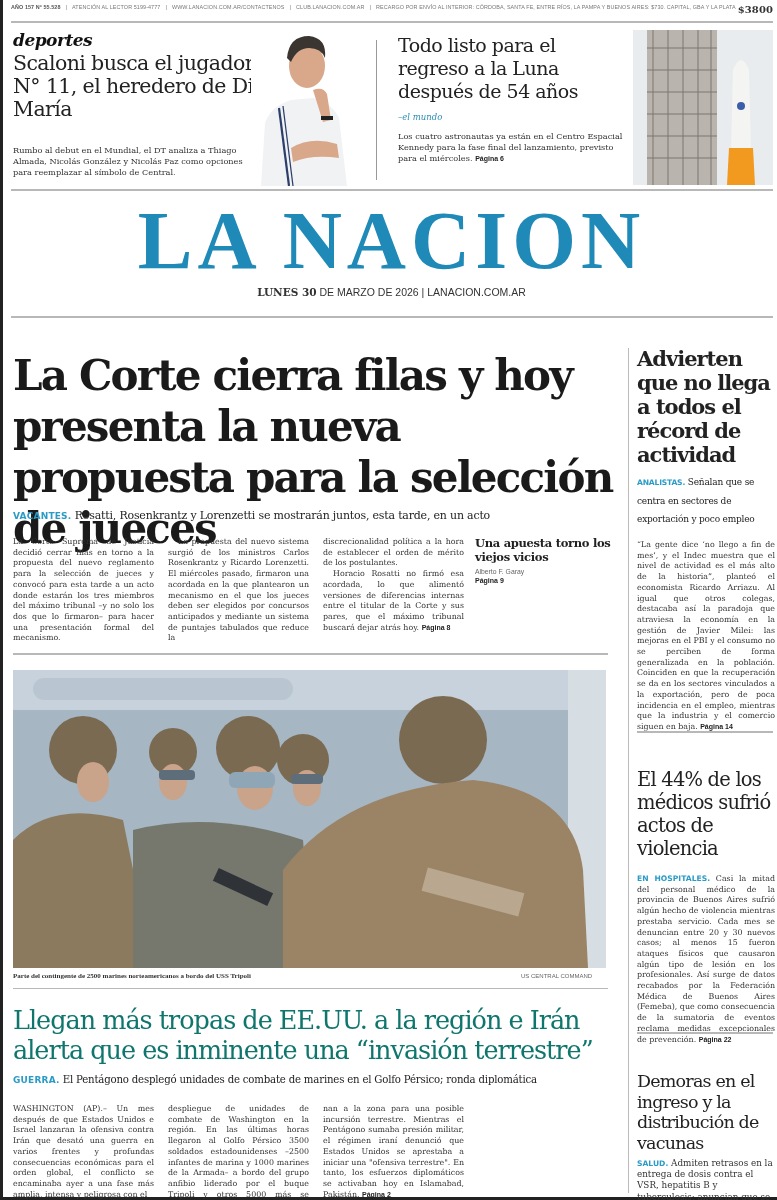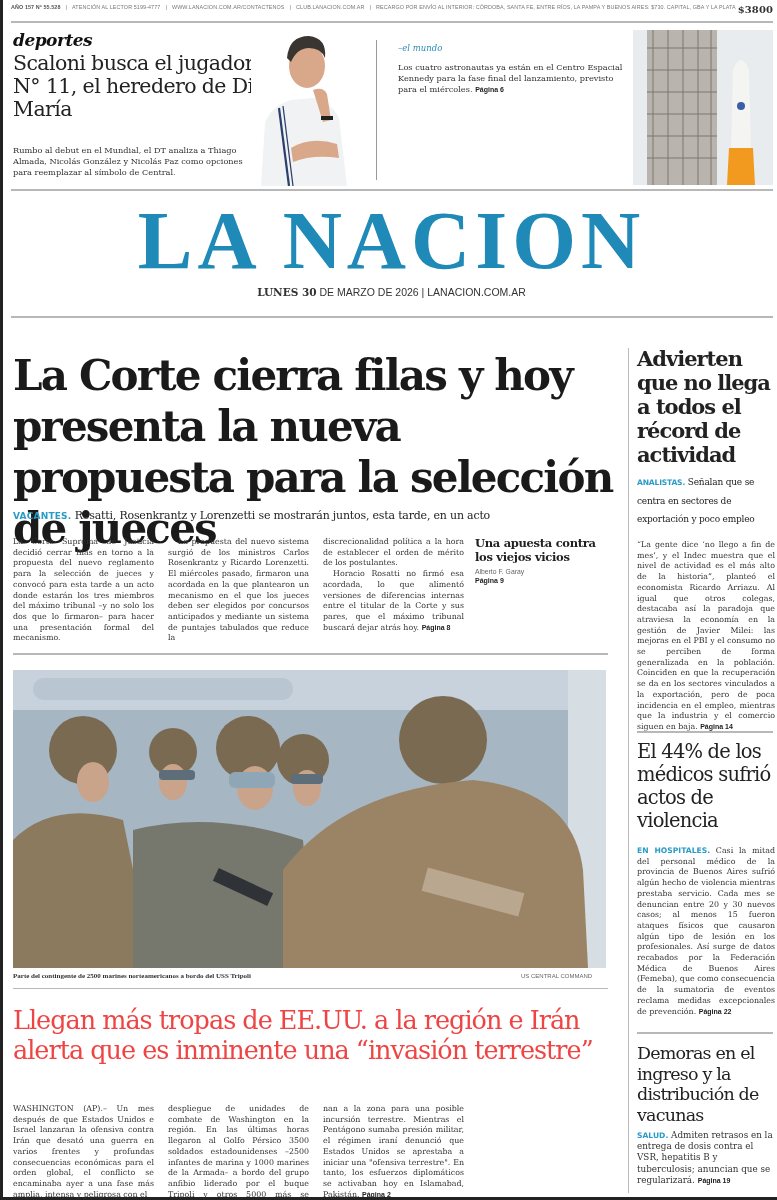--- a/index.html
+++ b/index.html
@@ -39,27 +39,27 @@
   .kick { font-family:"DejaVu Sans", sans-serif; font-weight:bold; color:#2a9bc7; font-size: 9px; letter-spacing: 0.2px; }
   .body-col { position:absolute; font-family:"DejaVu Serif", serif; font-size: 7.9px; line-height: 10.7px; color:#333; text-align: justify; }
   .side-head { font-family:"DejaVu Serif", serif; font-weight:bold; font-size: 11.5px; line-height: 13.5px; color:#222; letter-spacing:-0.3px; }
   .byline { font-family:"Liberation Sans", sans-serif; font-size: 6.8px; color:#666; margin-top: 4px; }
 
   
   .photo-main { position:absolute; left: 10px; top: 670px; width: 593px; height: 298px; overflow:hidden; background:#a9b7c2; }
   .caption { position:absolute; left: 10px; top: 972px; font-family:Liberation Serif, serif; font-weight:bold; font-size: 7px; color:#333; }
   .credit { position:absolute; left: 518px; top: 973px; font-family:"Liberation Sans", sans-serif; font-size: 6px; color:#666; }
 
-  .iran-title { position:absolute; left: 10px; top: 1005px; width: 605px; font-family:"DejaVu Serif", serif; font-size: 25.5px; line-height: 30px; color:#ef4444; letter-spacing:-1px; }
+  .iran-title { position:absolute; left: 10px; top: 1005px; width: 605px; font-family:"DejaVu Serif", serif; font-size: 25.5px; line-height: 30px; color:#0f766e; letter-spacing:-1px; }
   .iran-deck { position:absolute; left: 10px; top: 1074px; width: 605px; font-family:"DejaVu Serif", serif; font-size: 10.2px; color:#222; letter-spacing:-0.2px; }
 
   
   .rcol { position:absolute; left: 634px; width: 138px; }
   .r-title { font-family:"DejaVu Serif", serif; font-weight:bold; font-size: 21px; line-height: 24px; color:#222; letter-spacing:-1px; }
-  .r-title2 { font-family:"DejaVu Serif", serif; font-size: 19.5px; line-height: 23px; color:#222; letter-spacing:-0.8px; }
+  .r-title2 { font-family:"DejaVu Serif", serif; font-size: 19.5px; line-height: 23px; color:#222; letter-spacing:-0.8px;margin-top:28px; }
   .r-deck { font-family:"DejaVu Serif", serif; font-size: 9px; line-height: 18px; color:#222; margin-top: 6px; letter-spacing:-0.2px; }
   .r-body { font-family:"DejaVu Serif", serif; font-size: 7.9px; line-height: 10.7px; color:#333; text-align: justify; }
   .rkick { font-family:"DejaVu Sans", sans-serif; font-weight:bold; color:#2a9bc7; font-size: 7.6px; }
 </style>
 </head>
 <body>
 
 <div class="page">
 
   <div class="topstrip">
@@ -90,20 +90,21 @@
       <ellipse cx="56" cy="38" rx="18" ry="22" fill="#d9a88a"></ellipse>
       <path d="M36 30 Q38 8 58 8 Q76 10 74 30 Q70 20 58 20 Q46 20 40 34 Z" fill="#3a3530"></path>
       <path d="M62 62 Q72 58 76 66 L80 92 L72 94 Z" fill="#d9a88a"></path>
       <rect x="70" y="88" width="12" height="4" fill="#222"></rect>
       <path d="M40 120 Q60 108 86 116 L88 130 Q62 126 42 134 Z" fill="#d9a88a"></path>
     </svg>
   </div>
   <div class="vdiv" style="left:373px; top:40px; height:140px;"></div>
 
   <div class="teaser2">
+    <div class="t2-title">Todo listo para el regreso a la Luna después de 54 años</div>
     <div class="t2-kicker">–el mundo</div>
     <div class="t2-body"><span>Los cuatro astronautas ya están en el Centro Espacial Kennedy para la fase final del lanzamiento, previsto para el miércoles.</span> <span class="pg">Página 6</span></div>
   </div>
   <div class="photo-rocket">
     <svg width="140" height="155" viewBox="0 0 140 155">
       <rect width="140" height="155" fill="#e8ecef"></rect>
       <rect x="14" y="0" width="70" height="155" fill="#b9b4ae"></rect>
       <g stroke="#7d766e" stroke-width="1">
         <line x1="20" y1="0" x2="20" y2="155"></line>
           <line x1="35" y1="0" x2="35" y2="155"></line>
@@ -133,21 +134,21 @@
 
   <div class="body-col" style="left:10px; top:537px; width:141px;">La Corte Suprema de Justicia decidió cerrar filas en torno a la propuesta del nuevo reglamento para la selección de jueces y convocó para esta tarde a un acto donde estarán los tres miembros del máximo tribunal –y no solo los dos que lo firmaron– para hacer una presentación formal del mecanismo.</div>
   <div class="body-col" style="left:165px; top:537px; width:141px; text-indent:10px;">La propuesta del nuevo sistema surgió de los ministros Carlos Rosenkrantz y Ricardo Lorenzetti. El miércoles pasado, firmaron una acordada en la que plantearon un mecanismo en el que los jueces deben ser elegidos por concursos anticipados y mediante un sistema de puntajes tabulados que reduce la</div>
   <div class="body-col" style="left:320px; top:537px; width:141px;">
     <div>discrecionalidad política a la hora de establecer el orden de mérito de los postulantes.</div>
     <div style="text-indent:10px;"><span>Horacio Rosatti no firmó esa acordada, lo que alimentó versiones de diferencias internas entre el titular de la Corte y sus pares, que el máximo tribunal buscará dejar atrás hoy.</span> <span class="pg">Página 8</span></div>
   </div>
 
   <div style="position:absolute; left:472px; top:537px; width:140px;">
     <div>
-      <div class="side-head">Una apuesta contra los viejos vicios</div>
+      <div class="side-head">Una apuesta torno los viejos vicios</div>
       <div class="byline">Alberto F. Garay</div>
       <div class="pg" style="margin-top:2px">Página 9</div>
     </div>
   </div>
   <div class="rule" style="left:10px; top:653px; width:595px; height:1.5px;"></div>
 
   <div class="photo-main">
     <svg width="593" height="298" viewBox="0 0 593 298">
       <rect width="593" height="298" fill="#a7b6c3"></rect>
       <rect x="0" y="0" width="593" height="40" fill="#c7d2dc"></rect>
@@ -176,20 +177,21 @@
       <path d="M270 200 Q330 120 460 110 Q560 120 570 200 L575 298 L270 298 Z" fill="#9b8466"></path>
       <rect x="410" y="210" width="100" height="24" fill="#b9a88f" transform="rotate(15 460 222)"></rect>
       <rect x="200" y="210" width="60" height="14" fill="#2f3337" transform="rotate(25 230 217)"></rect>
     </svg>
   </div>
   <div class="caption">Parte del contingente de 2500 marines norteamericanos a bordo del USS Tripoli</div>
   <div class="credit">US CENTRAL COMMAND</div>
   <div class="rule" style="left:10px; top:988px; width:595px; height:1px;"></div>
 
   <div class="iran-title">Llegan más tropas de EE.UU. a la región e Irán alerta que es inminente una “invasión terrestre”</div>
+  <div class="iran-deck"><span class="kick">GUERRA.</span><span> El Pentágono desplegó unidades de combate de marines en el Golfo Pérsico; ronda diplomática</span></div>
 
   <div class="body-col" style="left:10px; top:1104px; width:141px;">WASHINGTON (AP).– Un mes después de que Estados Unidos e Israel lanzaran la ofensiva contra Irán que desató una guerra en varios frentes y profundas consecuencias económicas para el orden global, el conflicto se encaminaba ayer a una fase más amplia, intensa y peligrosa con el</div>
   <div class="body-col" style="left:165px; top:1104px; width:141px;">despliegue de unidades de combate de Washington en la región. En las últimas horas llegaron al Golfo Pérsico 3500 soldados estadounidenses –2500 infantes de marina y 1000 marines de la Armada– a bordo del grupo anfibio liderado por el buque Tripoli y otros 5000 más se encami-</div>
   <div class="body-col" style="left:320px; top:1104px; width:141px;"><span>nan a la zona para una posible incursión terrestre. Mientras el Pentágono sumaba presión militar, el régimen iraní denunció que Estados Unidos se aprestaba a iniciar una "ofensiva terrestre". En tanto, los esfuerzos diplomáticos se activaban hoy en Islamabad, Pakistán.</span> <span class="pg">Página 2</span></div>
 
 
   <div class="vdiv" style="left:625px; top:348px; height:845px; background:#bbb;"></div>
 
   <div class="rcol" style="top:347px;">
     <div class="r-title">Advierten que no llega a todos el récord de actividad</div>

